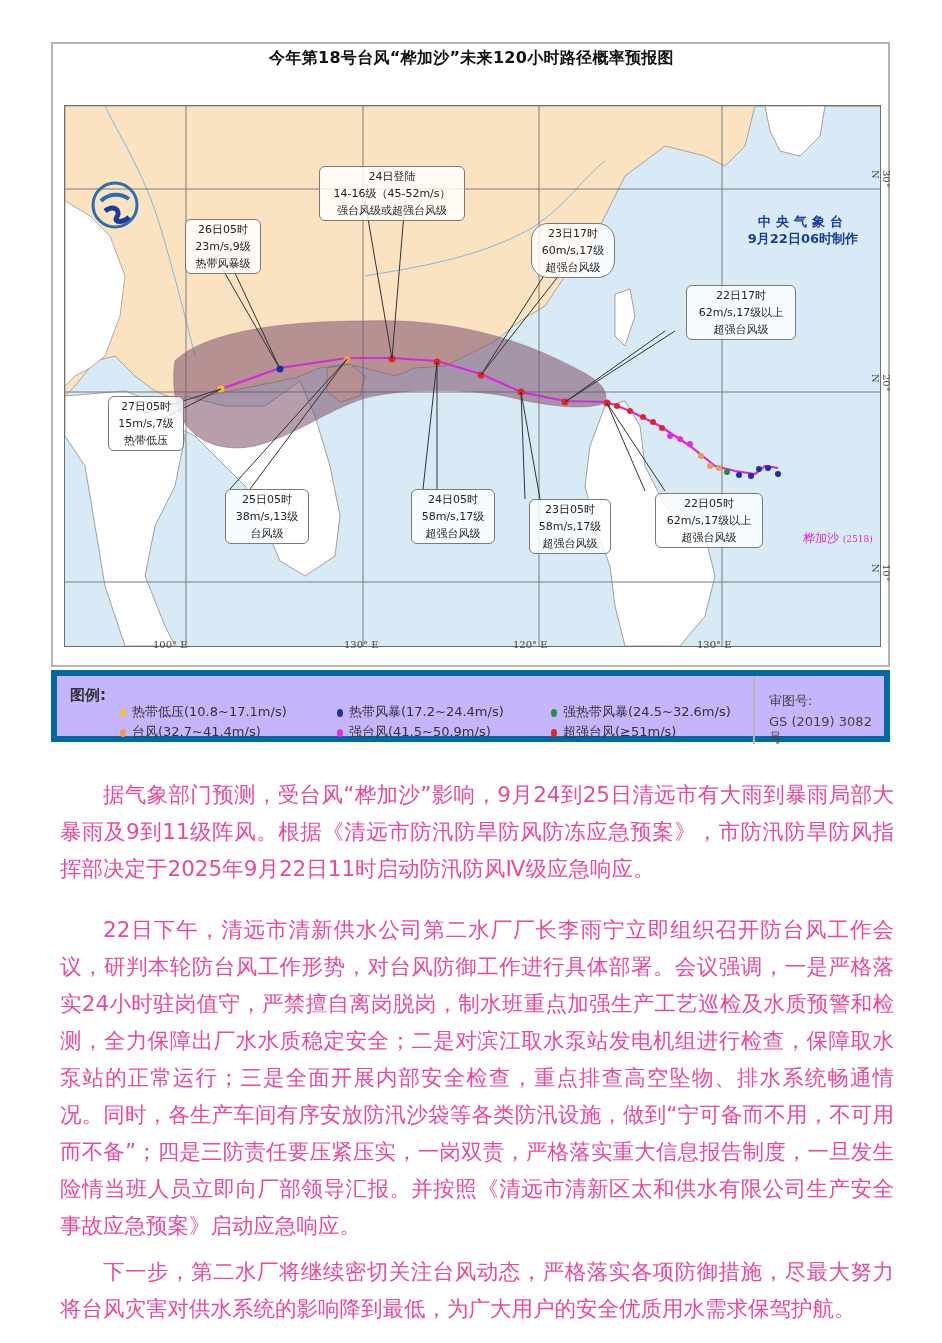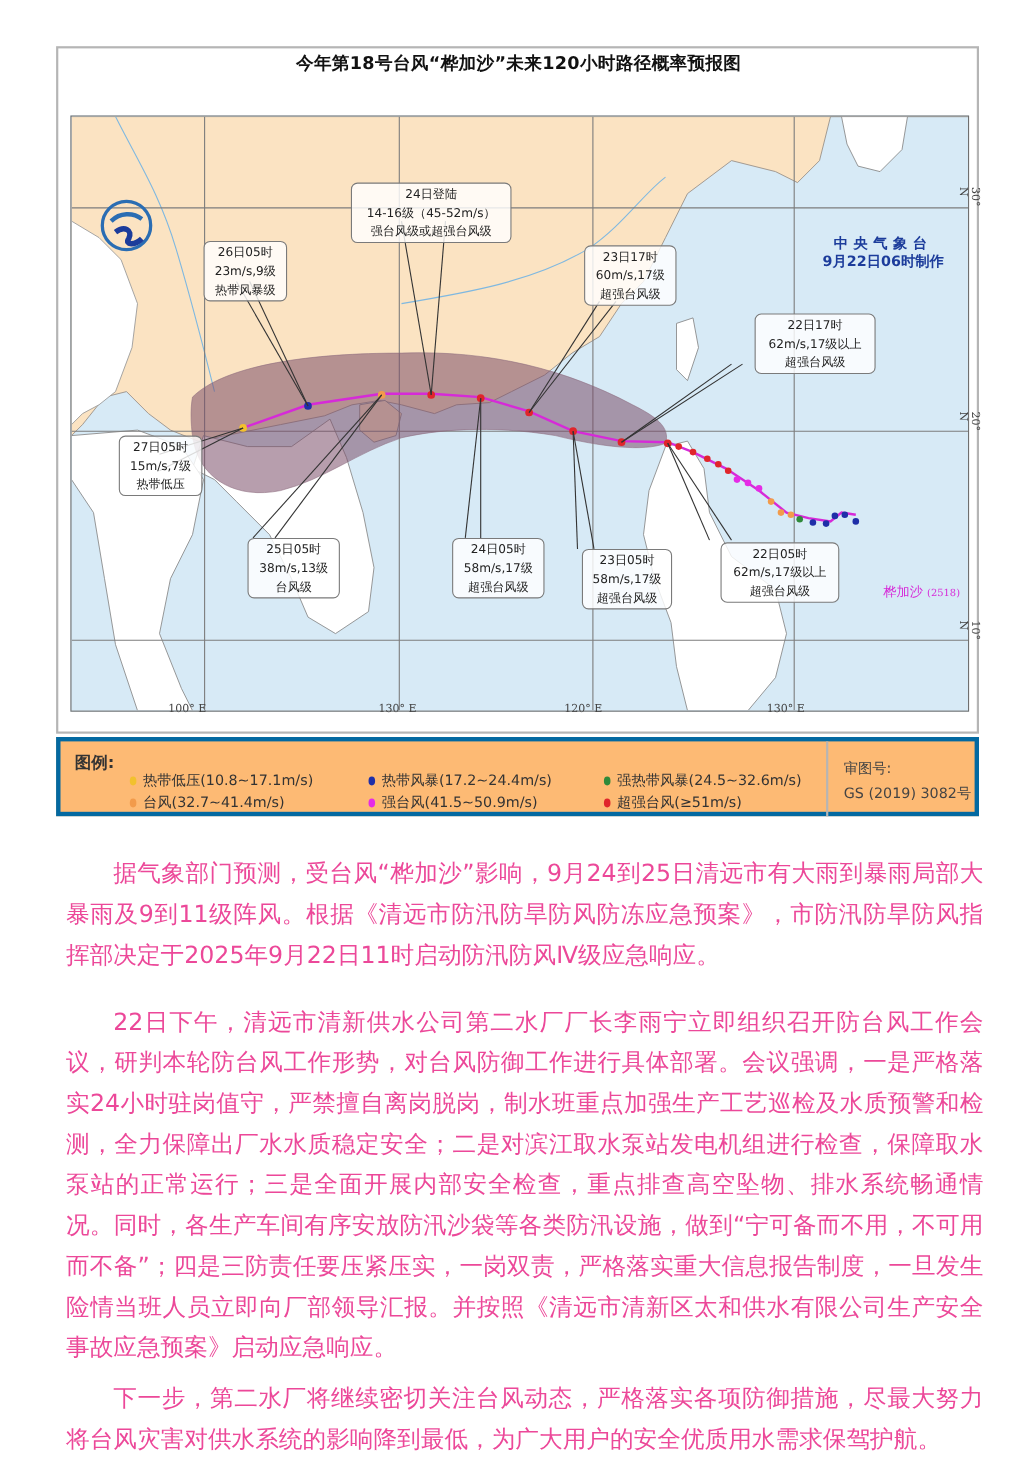--- a/index.html
+++ b/index.html
@@ -21,21 +21,21 @@
   .callout { position: absolute; background: rgba(255,255,255,0.82); border: 1.5px solid #7a7a7a;
              border-radius: 6px; text-align: center; font-size: 11px; line-height: 17px; color: #222;
              padding: 1px 4px; box-sizing: border-box; margin-left: 28px; }
   .agency { position: absolute; right: 22px; top: 70px; text-align: center; color: #1c3c9b;
             font-weight: bold; font-size: 13px; line-height: 17px; margin-top: 37px; }
   .agency .a1 { letter-spacing: 5px; }
   .logo { position: absolute; left: 26px; top: 75px; width: 48px; height: 48px; }
   .tyname { position: absolute; left: 738px; top: 424px; font-size: 12px; color: #d62ad8; }
   .tyname small { font-size: 9px; font-family: "DejaVu Serif", serif; }
   .legend { position: absolute; left: 0; top: 628px; width: 839px; height: 72px;
-            border: 4px solid #0369a1; box-sizing: border-box; background: #fdba74; text-decoration: underline; }
+            border: 6px solid #0369a1; box-sizing: border-box; background: #c4b5fd; text-decoration: underline; }
   .legend .divider { position: absolute; left: 696px; top: 0; width: 2px; height: 68px; background: #b5b5b5; }
   .legend .lab { position: absolute; left: 13px; top: 10px; font-size: 15px; font-weight: 600; color: #333; }
   .legend .area { position: absolute; left: 65px; top: 7px; font-size: 13px; color: #333; white-space: nowrap; }
   .legend .area .blob { display: inline-block; width: 18px; height: 8px; border-radius: 5px 10px 10px 5px;
             background: #9a9a9a; vertical-align: middle; margin-right: 8px; }
   .legend .item { position: absolute; font-size: 13px; color: #333; white-space: nowrap; }
   .legend .item .dot { display: inline-block; width: 6px; height: 8px; border-radius: 50%; margin-right: 6px; vertical-align: middle; }
   .legend .review { position: absolute; left: 712px; font-size: 13px; color: #444; }
   .article { position: absolute; left: 60px; width: 834px; font-size: 21.5px; line-height: 37px; color: #ec4899; }
   .article p { margin: 0; text-indent: 2em; text-align: justify; }
@@ -156,21 +156,21 @@
     <div class="callout" style="left:226px; top:60px; width:146px;">
       <div>24日登陆</div>
       <div>14-16级（45-52m/s）</div>
       <div>强台风级或超强台风级</div>
     </div>
     <div class="callout" style="left:92px; top:113px; width:76px;">
       <div>26日05时</div>
       <div>23m/s,9级</div>
       <div>热带风暴级</div>
     </div>
-    <div class="callout" style="left:438px; top:117px; width:84px;">
+    <div class="callout" style="left:438px; top:117px; width:84px;border-radius:17px;">
       <div>23日17时</div>
       <div>60m/s,17级</div>
       <div>超强台风级</div>
     </div>
     <div class="callout" style="left:593px; top:179px; width:110px;">
       <div>22日17时</div>
       <div>62m/s,17级以上</div>
       <div>超强台风级</div>
     </div>
     <div class="callout" style="left:15px; top:290px; width:76px;">

